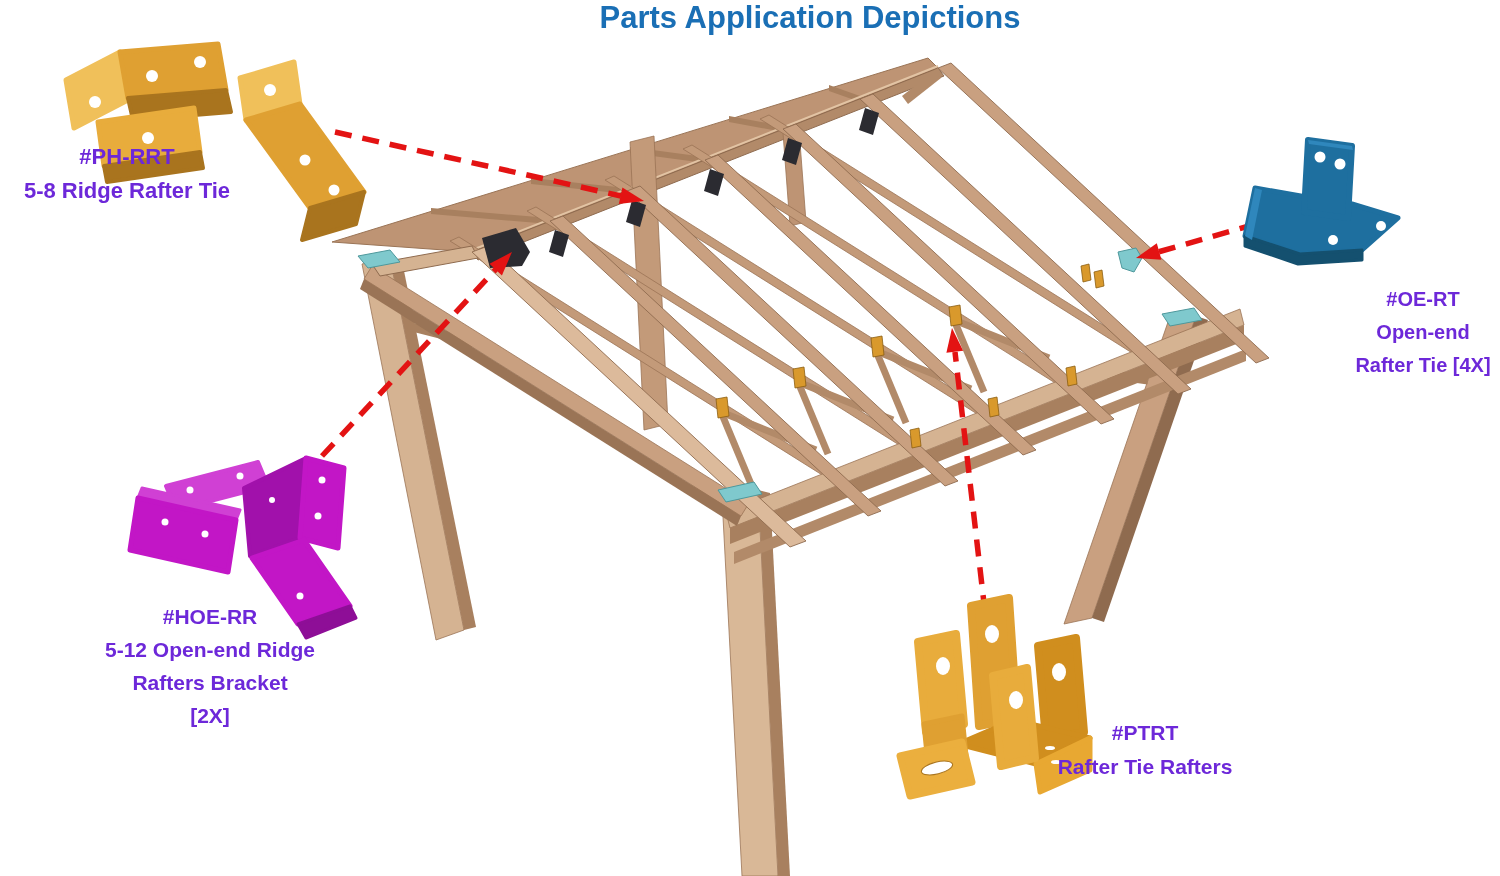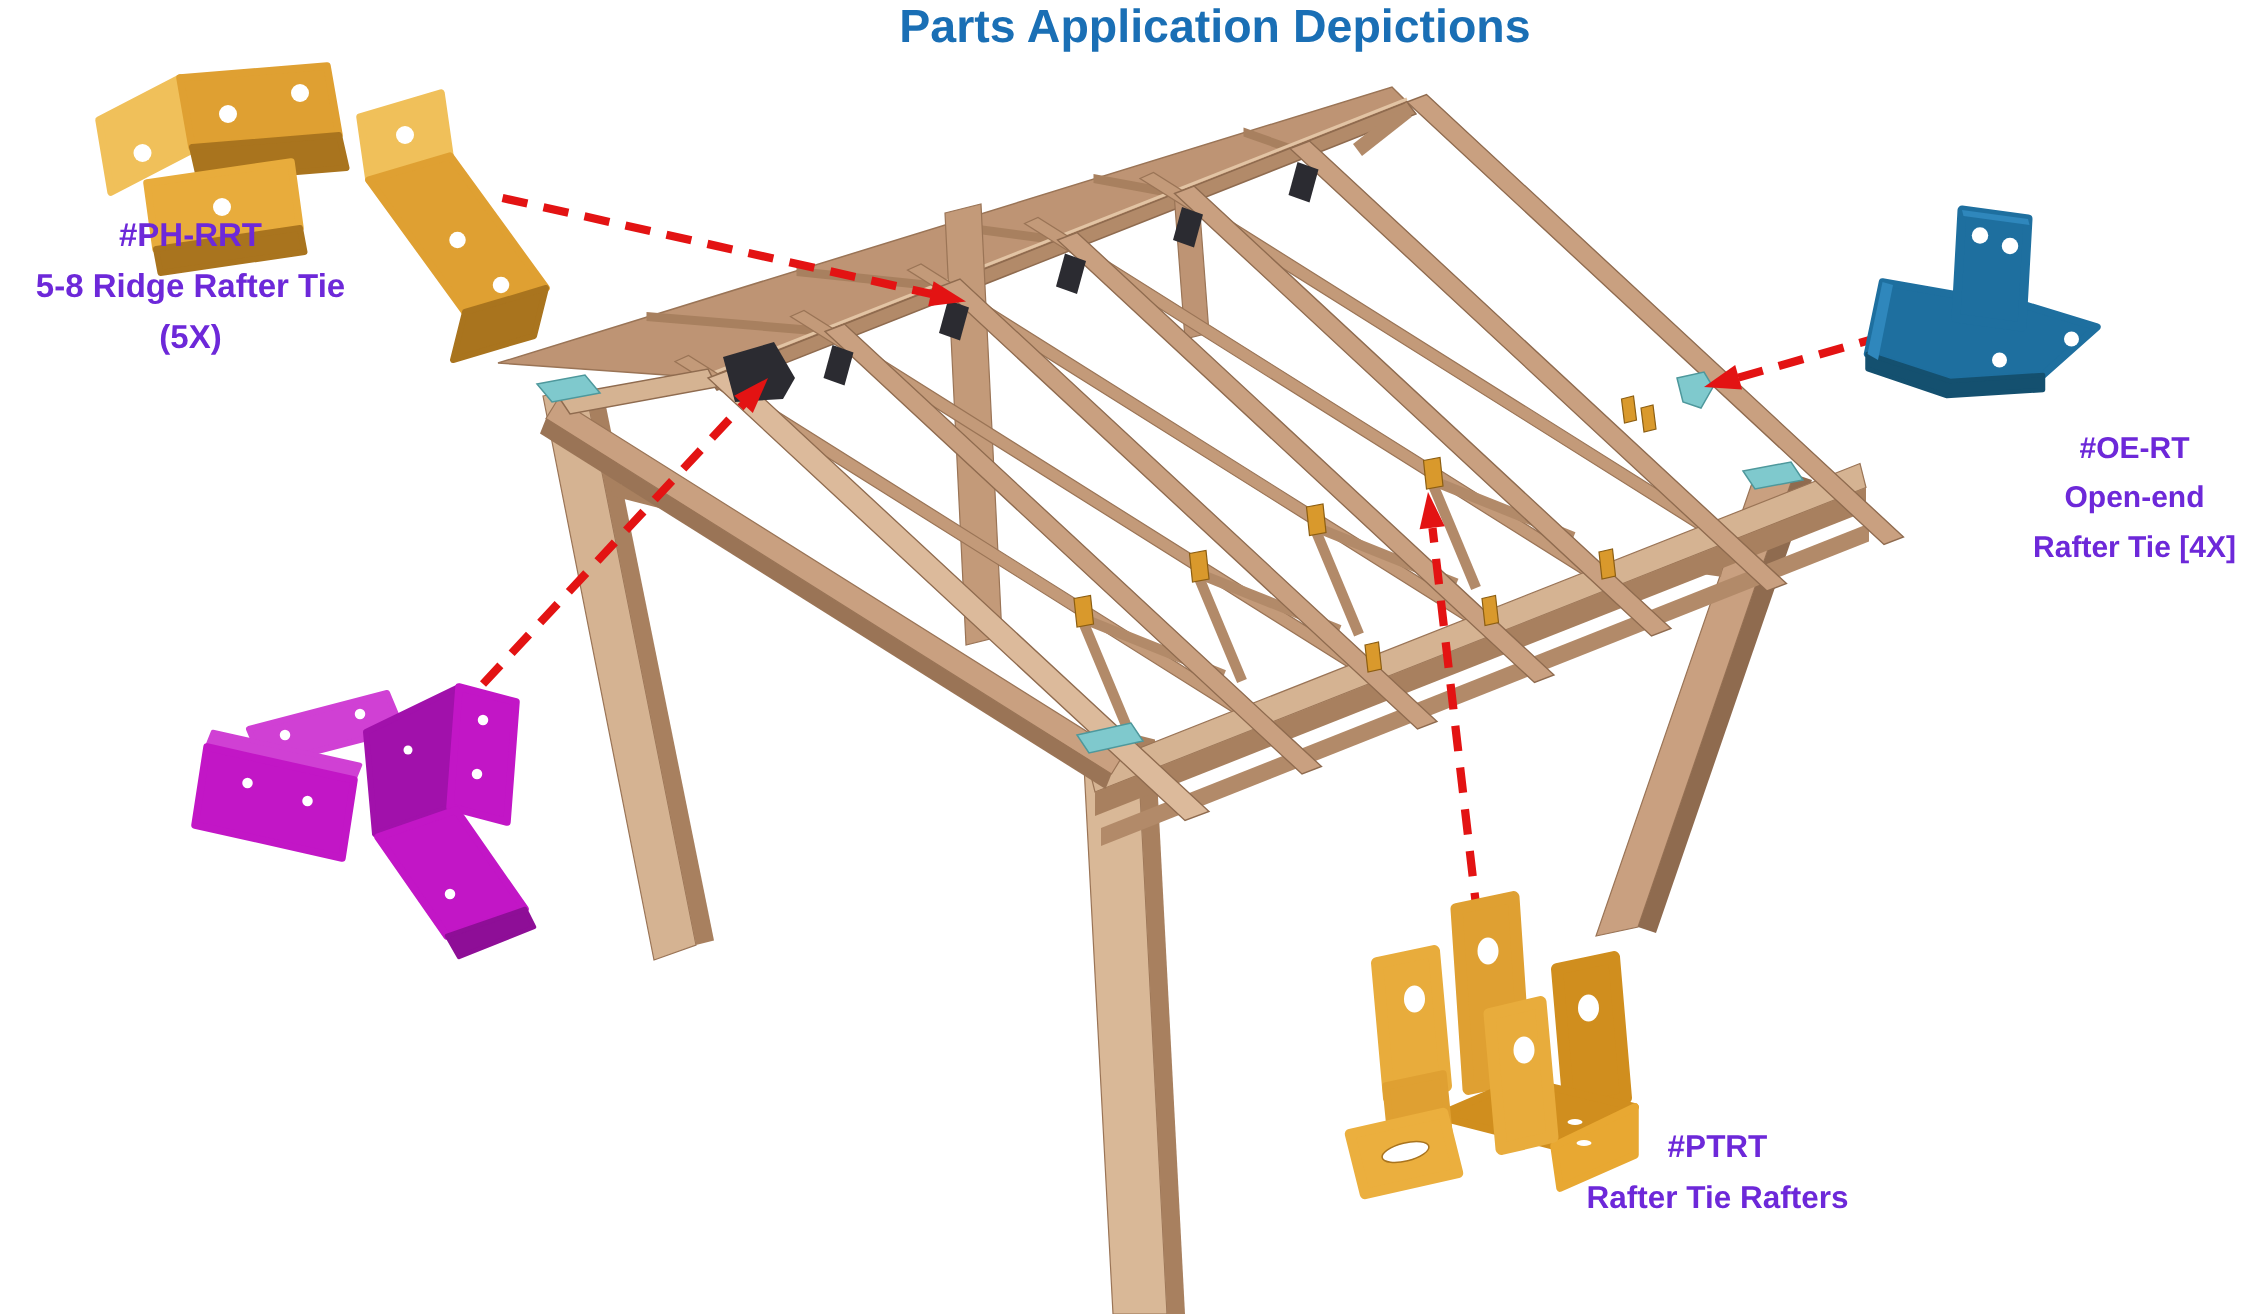--- a/index.html
+++ b/index.html
@@ -6,21 +6,21 @@
   body{width:1500px;height:876px;overflow:hidden;font-family:"Liberation Sans",sans-serif;}
   .stage{position:relative;width:1500px;height:876px;background:#ffffff;}
   .stage svg{position:absolute;left:0;top:0;}
   .title{position:absolute;left:460px;top:0px;width:700px;text-align:center;
          font-size:31px;font-weight:bold;color:#1A6FB5;letter-spacing:0px;}
   .part-label{position:absolute;text-align:center;font-weight:bold;color:#6d28d9;}
   .part-label div{white-space:nowrap;}
   .lbl-ph{left:2px;top:140px;width:250px;font-size:22px;line-height:34px;}
   .lbl-oe{left:1338px;top:283px;width:170px;font-size:20px;line-height:33px;}
   .lbl-hoe{left:80px;top:600px;width:260px;font-size:21px;line-height:33px;}
-  .lbl-ptrt{left:1020px;top:748px;width:250px;font-size:21px;line-height:34px;}
+  .lbl-ptrt{left:1020px;top:716px;width:250px;font-size:21px;line-height:34px;}
 </style>
 </head>
 <body>
 
 <div class="stage">
 
 <svg width="1500" height="876" viewBox="0 0 1500 876">
 
   <g>
 
@@ -216,28 +216,33 @@
     <ellipse cx="1050" cy="748" rx="5" ry="2" fill="#fff"></ellipse>
     <ellipse cx="1056" cy="762" rx="5" ry="2" fill="#fff"></ellipse>
   </g>
 </svg>
 
 <div class="title">Parts Application Depictions</div>
 
 <div class="part-label lbl-ph">
   <div>#PH-RRT</div>
   <div>5-8 Ridge Rafter Tie</div>
-  <div>(5X)</div>
 </div>
 
 <div class="part-label lbl-oe">
   <div>#OE-RT</div>
   <div>Open-end</div>
   <div>Rafter Tie [4X]</div>
 </div>
 
+<div class="part-label lbl-hoe">
+  <div>#HOE-RR</div>
+  <div>5-12 Open-end Ridge</div>
+  <div>Rafters Bracket</div>
+  <div>[2X]</div>
+</div>
 
 <div class="part-label lbl-ptrt">
   <div>#PTRT</div>
   <div>Rafter Tie Rafters</div>
 </div>
 
 </div>
 
 </body></html>

